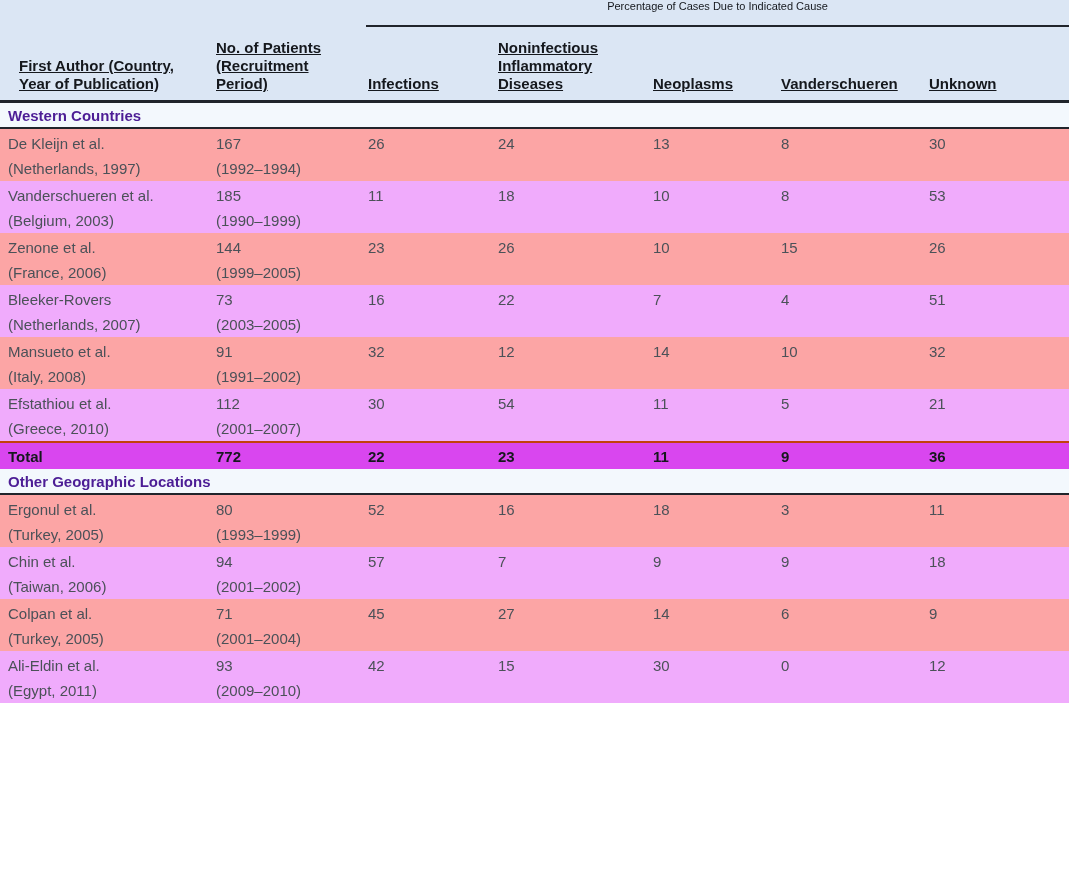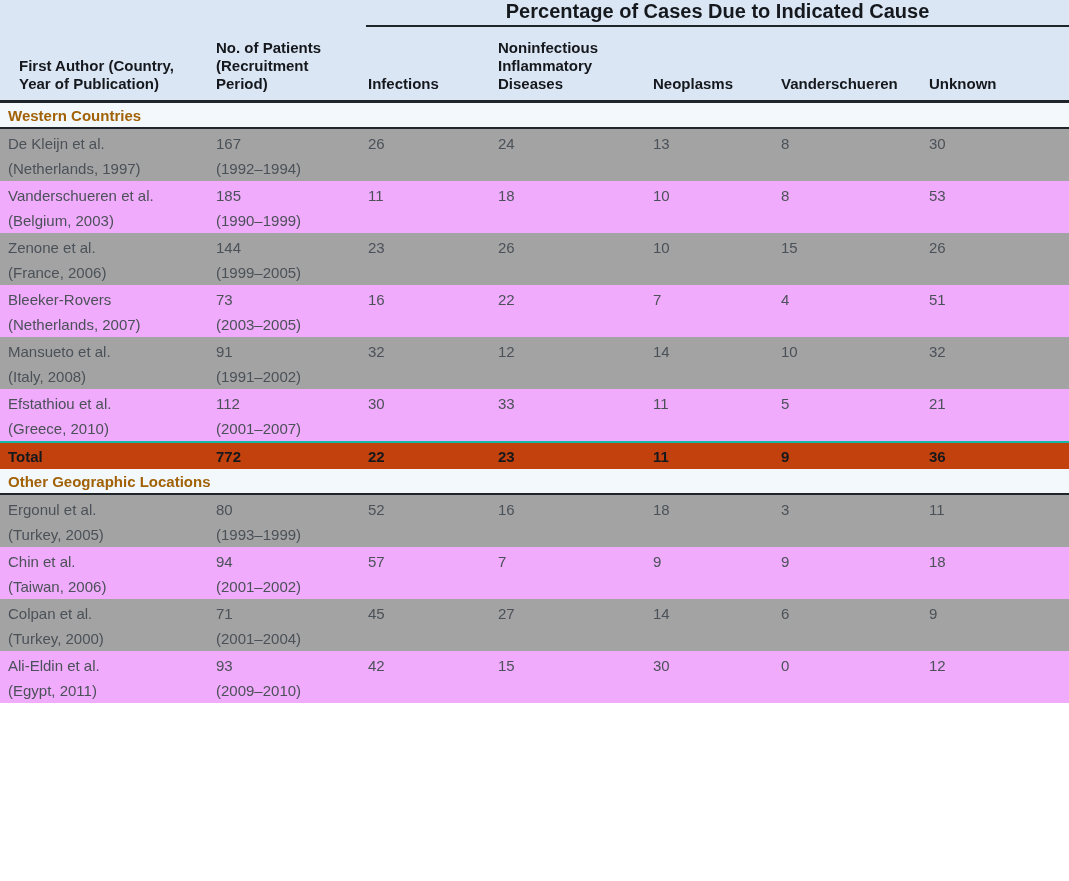--- a/index.html
+++ b/index.html
@@ -18,70 +18,71 @@
     border-spacing: 0;
   }
   
   thead tr { background: #dbe6f4; }
   tr.spanner-row td, tr.spanner-row th {
     height: 25px;
     padding: 0;
     vertical-align: top;
   }
   th.spanner {
-    font-size: 20px;
-    font-weight: bold;
+    font-size: 11px;
+    font-weight: normal;
     color: #15181d;
     text-align: center;
     padding-top: 5px;
     border-bottom: 2px solid #20242b;
   }
   tr.cols-row th {
     height: 66px;
     vertical-align: bottom;
     text-align: left;
     font-size: 15px;
     font-weight: bold;
     color: #15181d;
     line-height: 18px;
     white-space: pre-line;
     padding: 0 2px 7px 2px;
     border-bottom: 3px solid #20242b;
+    text-decoration: underline;
   }
   tr.cols-row th.first { padding-left: 19px; }
   
   td { font-size: 15px; }
   tr.section-row td {
     height: 24px;
     background: #f3f8fd;
     font-weight: bold;
-    color: #a16207;
+    color: #4c1d95;
     padding: 0 2px 0 8px;
     vertical-align: middle;
     border-bottom: 2px solid #20242b;
   }
   tr.data-row td {
     height: 49px;
     vertical-align: top;
     color: #4b5158;
     line-height: 24.5px;
     white-space: pre-line;
     padding: 3px 2px 0 2px;
   }
   tr.data-row td.first { padding-left: 8px; }
-  tr.data-row.dark  { background: #a3a3a3; padding-left: 7px; }
+  tr.data-row.dark  { background: #fca5a5; padding-left: 7px; }
   tr.data-row.light { background: #f0abfc; }
   tr.total-row td {
     height: 26px;
-    background: #c2410c;
+    background: #d946ef;
     font-weight: bold;
     color: #15181d;
     vertical-align: middle;
     padding: 0 2px;
-    border-top: 2px solid #14b8a6;
+    border-top: 2px solid #c2410c;
   }
   tr.total-row td.first { padding-left: 8px; }
 </style>
 </head>
 <body>
 
 <table class="fuo">
   <colgroup>
     <col style="width:214px">
     <col style="width:152px">
@@ -169,21 +170,21 @@
         <td>14</td>
         <td>10</td>
         <td>32</td>
       </tr>
       <tr class="data-row light">
         <td class="first">Efstathiou et al.
 (Greece, 2010)</td>
         <td>112
 (2001–2007)</td>
         <td>30</td>
-        <td>33</td>
+        <td>54</td>
         <td>11</td>
         <td>5</td>
         <td>21</td>
       </tr>
       <tr class="total-row">
         <td class="first">Total</td>
         <td>772</td>
         <td>22</td>
         <td>23</td>
         <td>11</td>
@@ -210,21 +211,21 @@
         <td>94
 (2001–2002)</td>
         <td>57</td>
         <td>7</td>
         <td>9</td>
         <td>9</td>
         <td>18</td>
       </tr>
       <tr class="data-row dark">
         <td class="first">Colpan et al.
-(Turkey, 2000)</td>
+(Turkey, 2005)</td>
         <td>71
 (2001–2004)</td>
         <td>45</td>
         <td>27</td>
         <td>14</td>
         <td>6</td>
         <td>9</td>
       </tr>
       <tr class="data-row light">
         <td class="first">Ali-Eldin et al.

